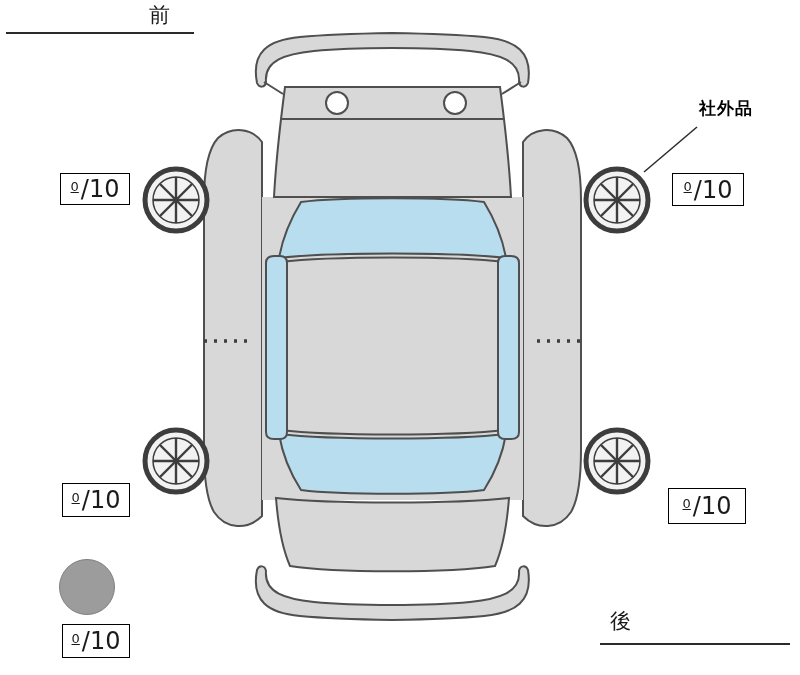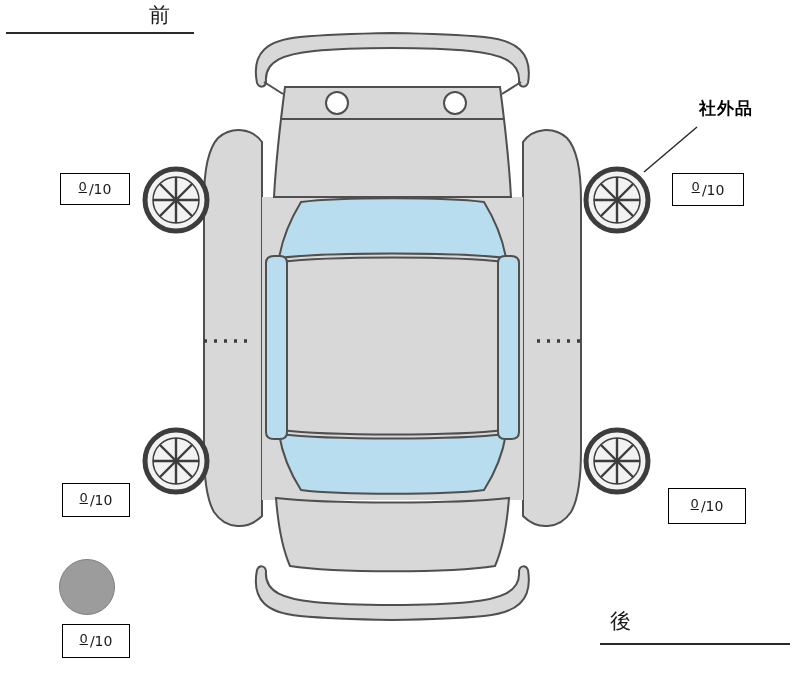--- a/index.html
+++ b/index.html
@@ -9,21 +9,21 @@
   }
   .abs{position:absolute;}
   .jp-label{font-size:21px;color:#1a1a1a;line-height:1;}
   .rule{position:absolute;height:0;border-top:2px solid #2a2a2a;}
   .aftermarket-label{position:absolute;font-size:17px;font-weight:bold;letter-spacing:1px;color:#000;text-align:right;}
   .score-box{
     position:absolute;background:#ffffff;border:1px solid #000;
     display:flex;align-items:center;justify-content:center;box-sizing:border-box;
   }
   .score-num{font-size:13px;text-decoration:underline;transform:translateY(-3px);margin-right:2px;}
-  .score-den{font-size:14px;}
+  .score-den{font-size:24px;}
   .spare-circle{
     position:absolute;left:59px;top:559px;width:56px;height:56px;border-radius:50%;
     background:#9c9c9c;border:1px solid #7f7f7f;box-sizing:border-box;
   }
   svg{position:absolute;left:0;top:0;}
 </style>
 </head>
 <body>
 
 <div class="screen">

